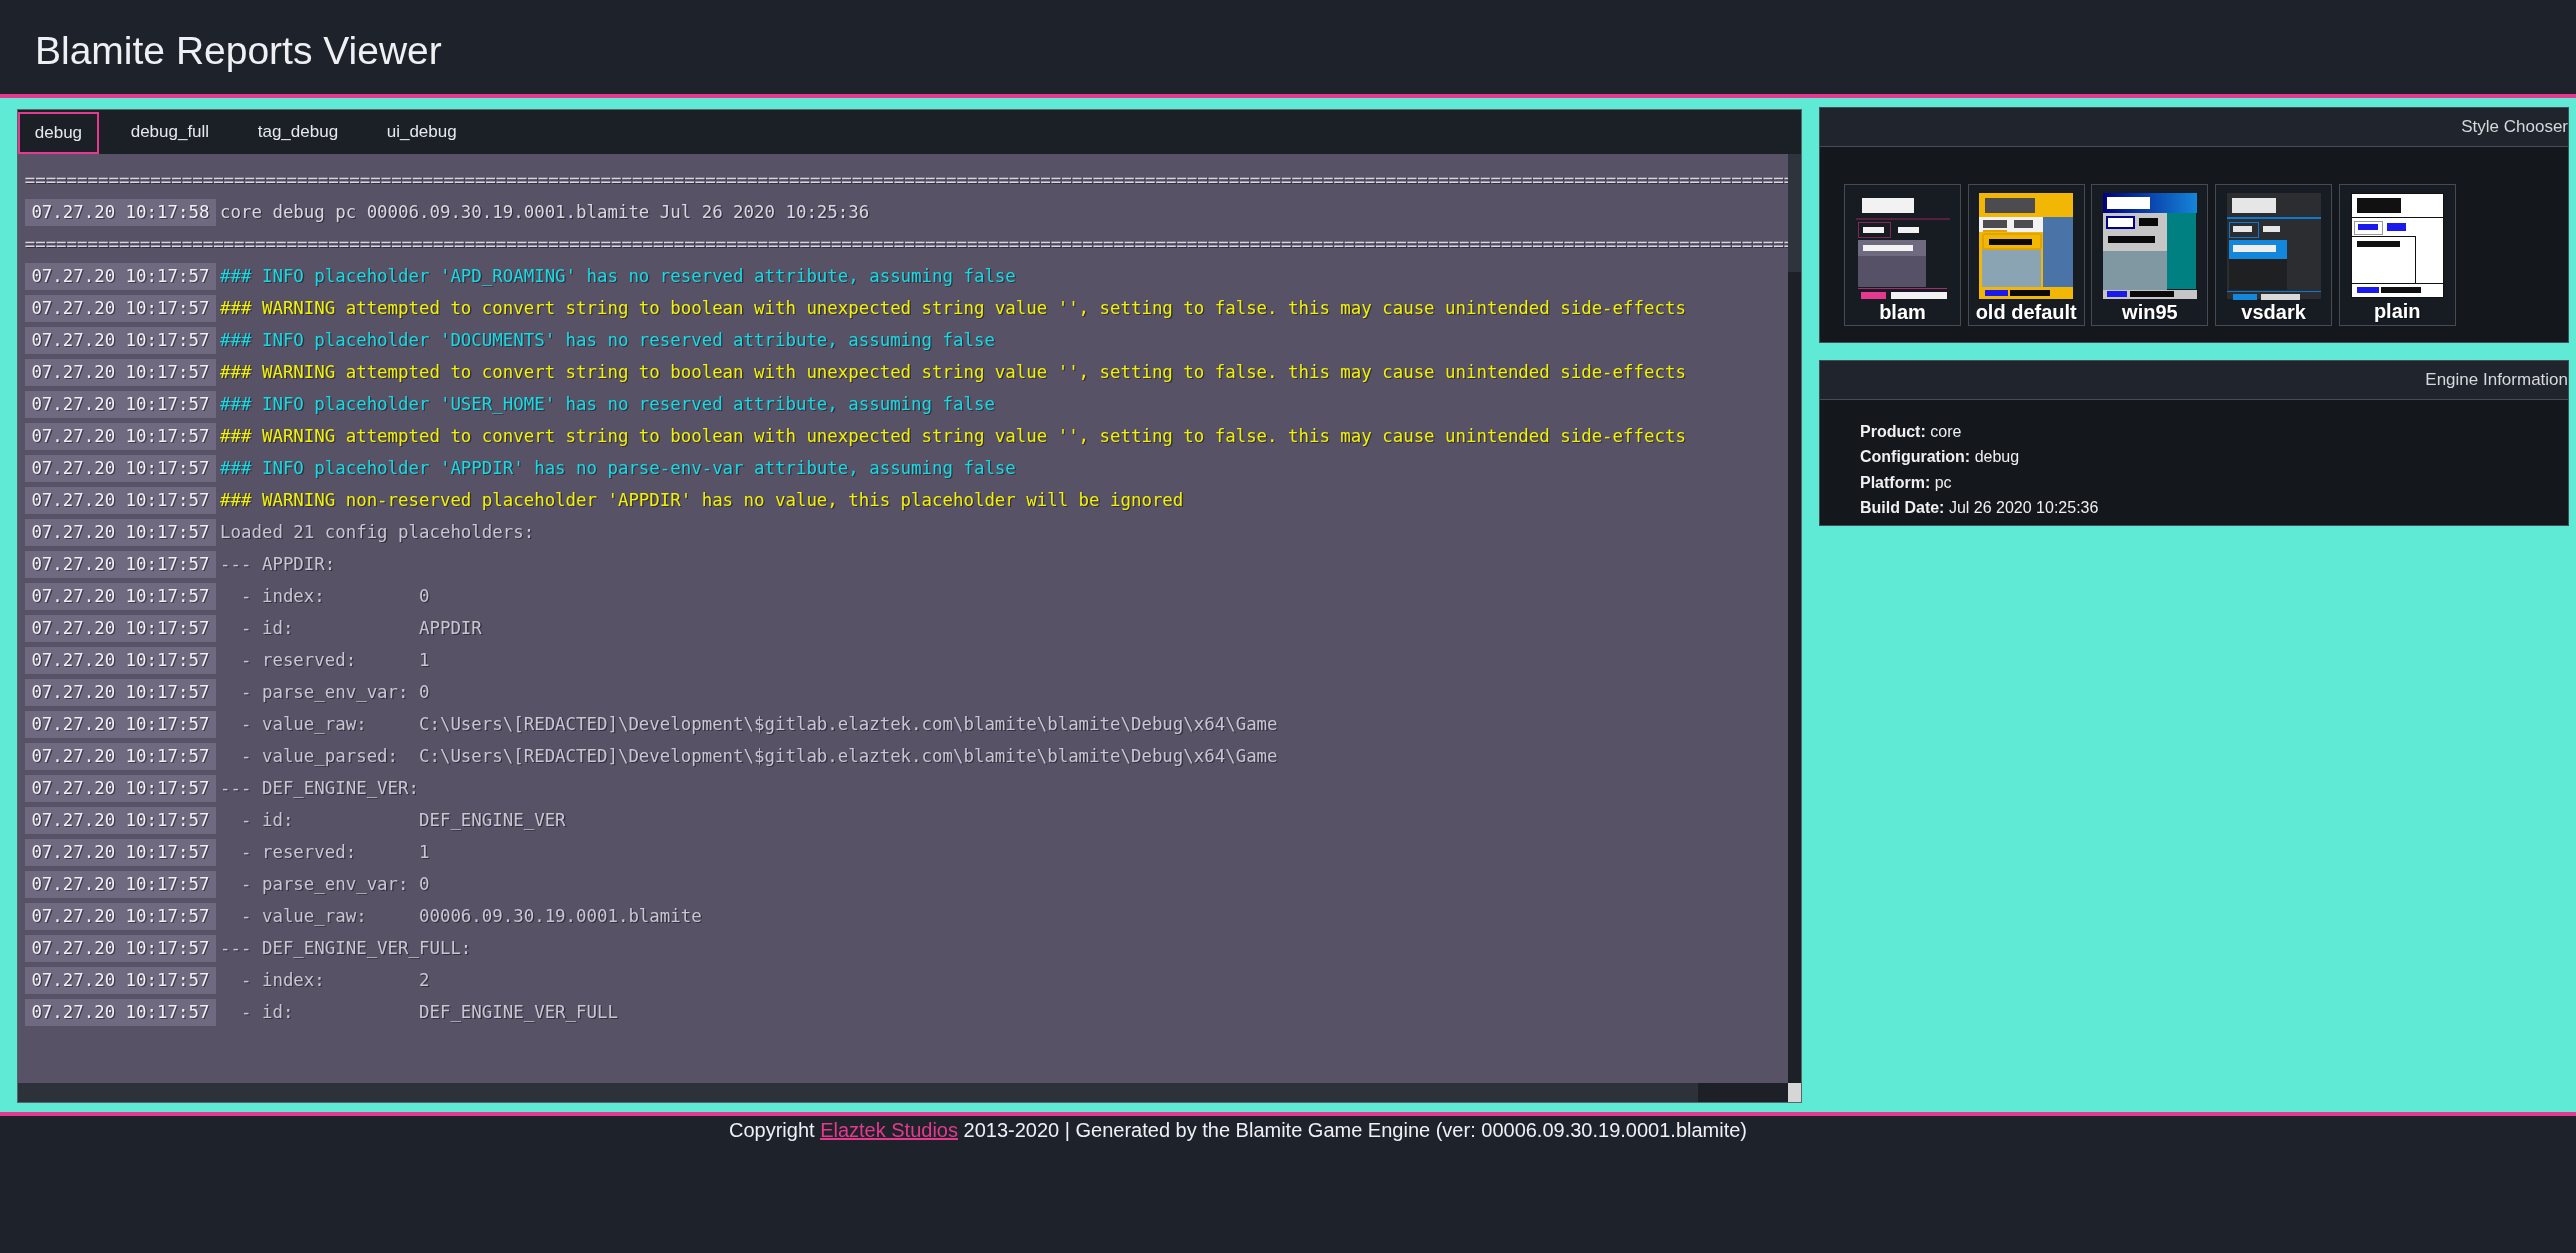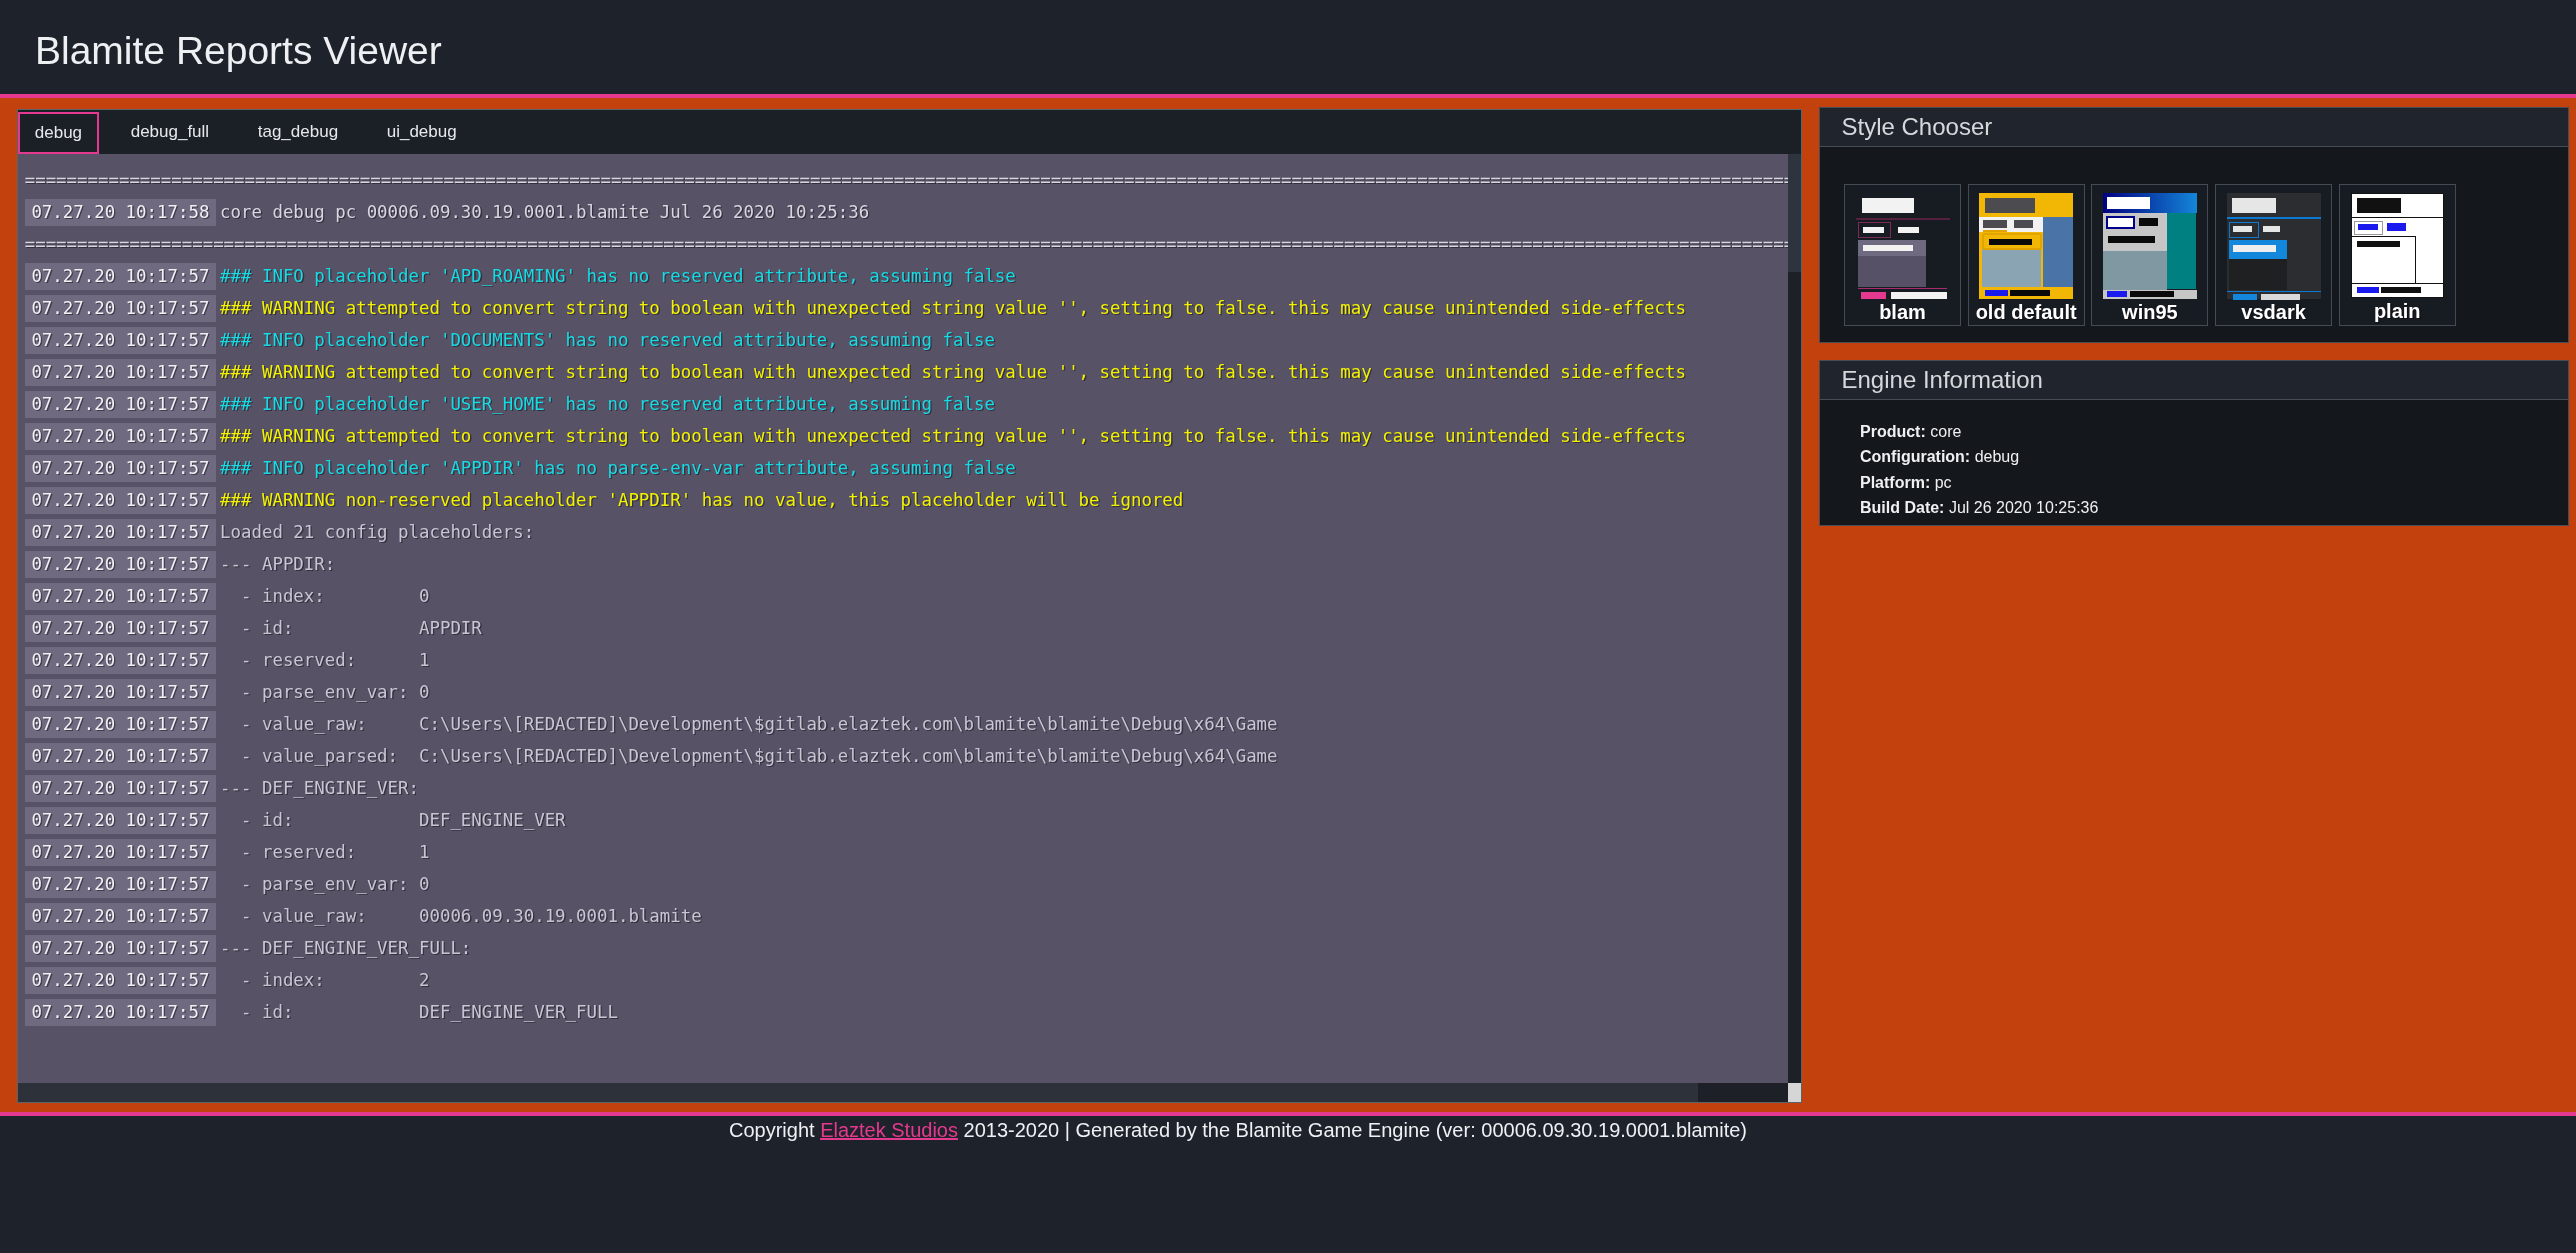--- a/index.html
+++ b/index.html
@@ -6,21 +6,21 @@
   body{width:2576px;height:1254px;position:relative;overflow:hidden;
        font-family:"Liberation Sans",sans-serif;-webkit-font-smoothing:antialiased;}
 
   
   .header{position:absolute;left:0;top:0;width:2576px;height:94px;background:#1e222a;}
   .app-title{position:absolute;left:35px;top:0;height:66px;line-height:101px;
              font-size:39px;font-weight:300;color:#eef0f4;letter-spacing:0px;}
   .accent-top{position:absolute;left:0;top:94px;width:2576px;height:4px;background:#e5398f;}
 
   
-  .main{position:absolute;left:0;top:98px;width:2576px;height:1014px;background:#c2410c;}
+  .main{position:absolute;left:0;top:98px;width:2576px;height:1014px;background:#5eead4;}
 
   
   .log-panel{position:absolute;left:17px;top:11.4px;width:1785px;height:994px;
              background:#1b2026;border:0.7px solid #5c636b;box-sizing:border-box;}
   .tab-bar{position:absolute;left:0;top:0;right:0;height:44px;background:#1b2026;
            display:flex;align-items:flex-start;}
   .tab{height:40px;line-height:40px;padding:0 14.8px;margin-top:1.3px;margin-right:19px;
        font-size:17px;color:#e6e8ec;cursor:default;}
   .tab.active{border:2px solid #e5398f;line-height:38px;height:38px;margin-top:1.3px;margin-right:17px;}
 
@@ -42,21 +42,21 @@
   .v-scroll{position:absolute;right:0;top:44px;width:13.4px;height:926px;background:#1d2127;}
   .v-thumb{position:absolute;left:0;top:0;width:13.4px;height:118px;background:#2e343d;}
   .h-scroll{position:absolute;left:0;bottom:0;width:1770px;height:19px;background:#1d2127;}
   .h-thumb{position:absolute;left:0;top:0;width:1680px;height:19px;background:#2c313a;}
   .corner{position:absolute;right:0;bottom:0;width:13.4px;height:19px;background:#d6d6d6;}
 
   
   .right-col{position:absolute;left:1819px;top:9.4px;width:750px;}
   .panel{border:0.7px solid #464d57;box-sizing:border-box;margin-bottom:17px;background:#14181d;}
   .panel-header{background:#20252d;height:38px;line-height:38px;padding-left:21.5px;
-                font-size:24px;color:#d6d8dc;border-bottom:0.7px solid #464d57;}
+                font-size:17px;color:#d6d8dc;border-bottom:0.7px solid #464d57;text-align:right;}
   .panel-body{position:relative;}
 
   
   .tiles{display:flex;gap:6.7px;padding:17.4px 0 16px 24px;}
   .tile{width:117px;height:142px;border:0.7px solid #444b55;background:#171b22;
         box-sizing:border-box;display:flex;flex-direction:column;align-items:center;margin-top:19px;}
   .thumb{position:relative;width:94px;height:106px;margin-top:8px;}
   .thumb div{position:absolute;}
   .tile-label{margin-top:2.7px;font-size:20px;font-weight:bold;color:#ffffff;
               text-shadow:1.3px 1.3px 0 rgba(10,10,14,.6);}

